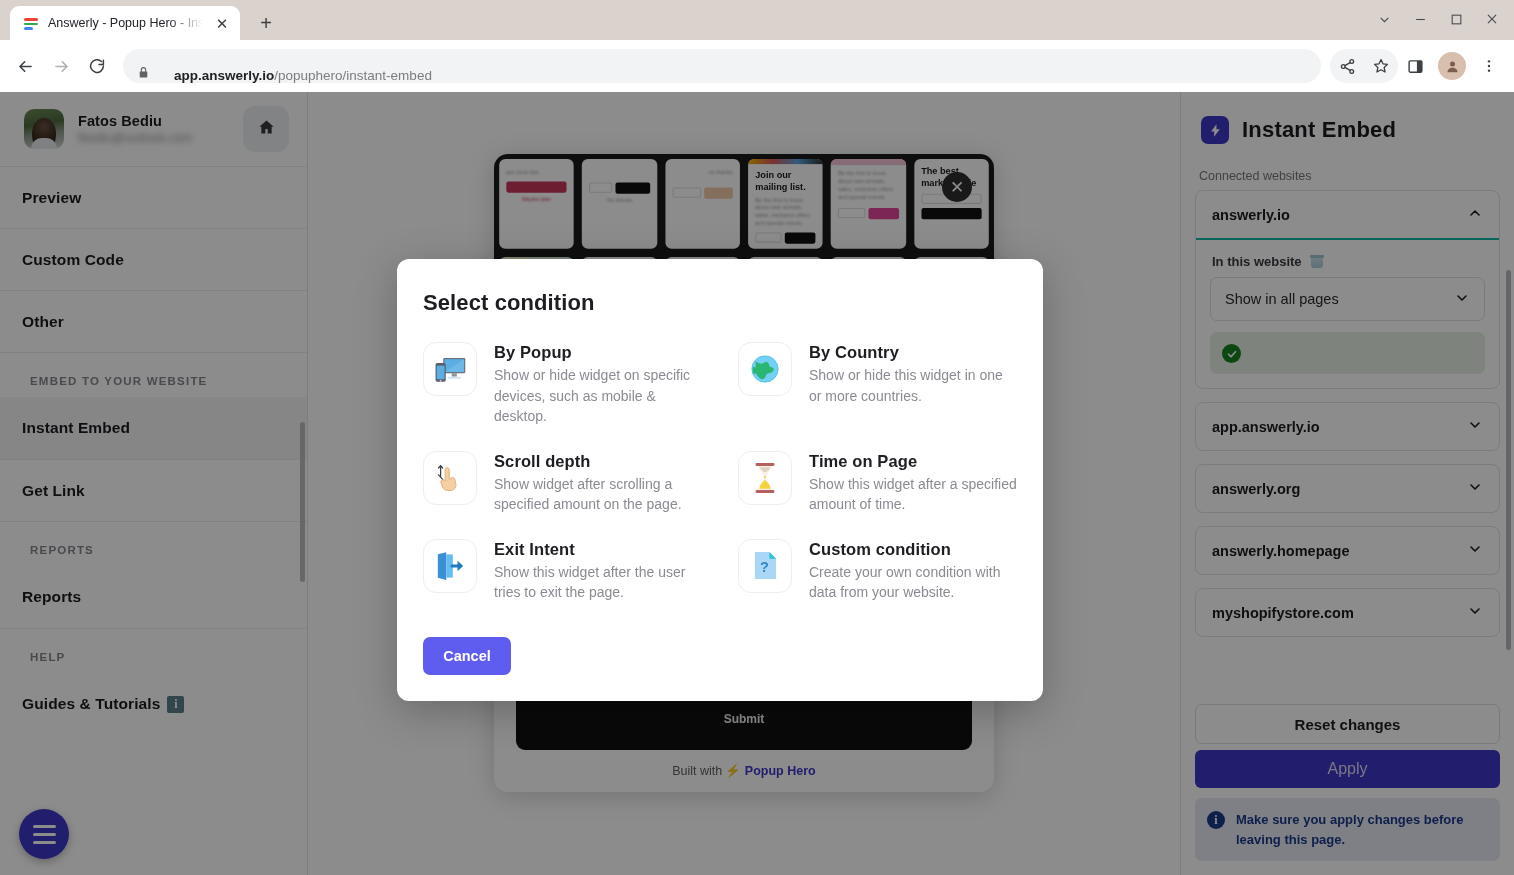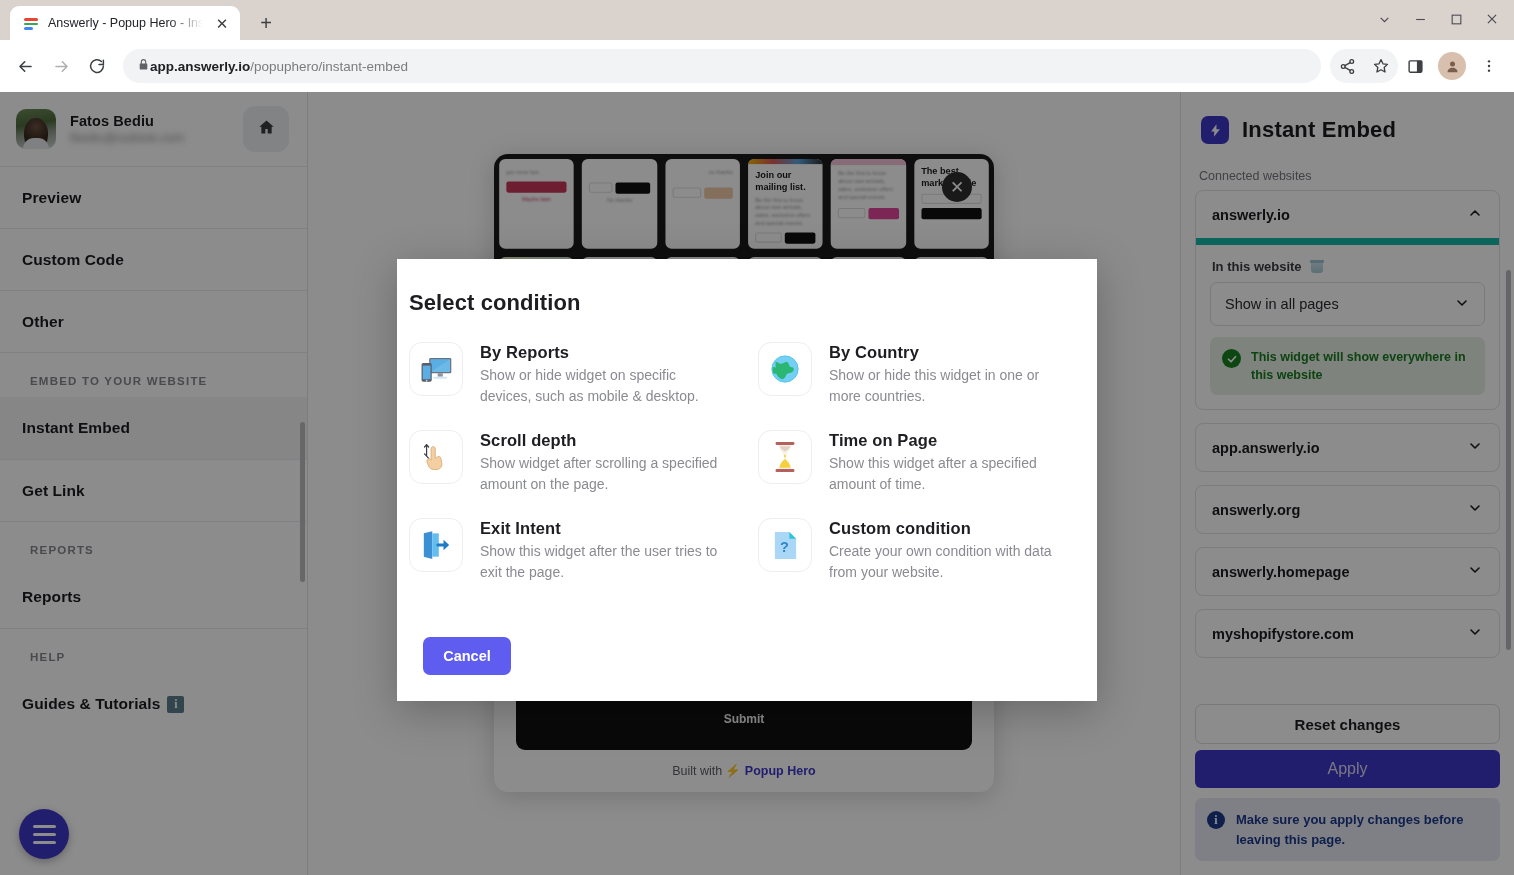--- a/index.html
+++ b/index.html
@@ -60,22 +60,22 @@
     padding: 0 8px; gap: 2px;
   }
   .tb-btn {
     width: 34px; height: 34px; border-radius: 50%;
     display: flex; align-items: center; justify-content: center; color: #3c4043;
     flex: 0 0 34px;
   }
   .tb-btn.dim { color: #aeb0b4; }
   .omnibox {
     flex: 1; height: 34px; background: #f1f3f4; border-radius: 17px;
-    display: flex; align-items: center; padding: 0 14px; margin: 0 7px;
-    gap: 0; min-width: 0;
+    display: flex; align-items: flex-end; padding: 0 14px; margin: 0 7px;
+    gap: 24px; min-width: 0;
   }
   .omnibox .url { font-size: 13.5px; color: #7a7d80; white-space: nowrap; }
   .omnibox .url b { color: #202124; font-weight: 700; }
   .tb-right { display: flex; align-items: center; gap: 0px; }
   .tb-pill { display: flex; align-items: center; background: #f1f3f4; border-radius: 17px; }
   .avatar-btn {
     width: 28px; height: 28px; border-radius: 50%; background: #d9bfae;
     display: flex; align-items: center; justify-content: center; margin: 0 6px;
   }
 
@@ -83,21 +83,21 @@
   #app {
     position: absolute; left: 0; top: 92px; width: 1514px; height: 783px;
     background: #ffffff; overflow: hidden;
   }
 
   
   .sidebar {
     position: absolute; left: 0; top: 0; width: 308px; height: 783px;
     background: #fff; border-right: 1px solid #e3e3e6; overflow: hidden;
   }
-  .profile { display: flex; align-items: center; gap: 14px; padding: 14px 18px 14px 16px; }
+  .profile { display: flex; align-items: center; gap: 14px; padding: 14px 18px 14px 24px; }
   .pf-avatar {
     width: 40px; height: 40px; border-radius: 10px; flex: 0 0 40px;
     background: linear-gradient(170deg,#6d8c5a 0%,#4d6b3d 38%,#8f9a8b 60%,#cfd6d8 100%);
     position: relative; overflow: hidden;
   }
   .pf-avatar::after {
     content:""; position:absolute; left:8px; top:9px; width:24px; height:30px;
     border-radius: 50% 50% 40% 40%;
     background: radial-gradient(circle at 50% 30%, #6b5242 0%, #3a2a20 55%, #241a14 100%);
   }
@@ -205,21 +205,21 @@
   .rp-h { font-size: 22px; font-weight: 700; color: #1d1d22; letter-spacing: .2px; }
   .rp-body { padding: 0 14px; }
   .rp-label { font-size: 12.5px; color: #77777f; margin: 7px 0 7px 4px; }
   .acc {
     border: 1px solid #e2e2e6; border-radius: 8px; margin-bottom: 13px; background: #fff;
   }
   .acc-head {
     height: 47px; display: flex; align-items: center; justify-content: space-between;
     padding: 0 16px; font-size: 14.5px; font-weight: 700; color: #1d1d22;
   }
-  .acc-body { padding: 6px 14px 14px; border-top: 7px solid #14b8a6; }
+  .acc-body { padding: 6px 14px 14px; border-top: 2px solid #14b8a6; }
   .iw { font-size: 13px; font-weight: 700; color: #3b3b42; margin: 8px 0 8px 2px; }
   .trash {
     display: inline-block; margin-left: 6px; width: 12px; height: 13px;
     vertical-align: -2px; position: relative;
   }
   .trash::before {
     content:""; position:absolute; left:0; top:2px; width:12px; height:11px;
     background: linear-gradient(#cfe3ea,#a9cbd6); border-radius: 0 0 3px 3px;
   }
   .trash::after {
@@ -273,23 +273,23 @@
     font-family: "Liberation Serif", serif; margin-top: 1px;
   }
   .note-info span.txt { font-size: 13px; font-weight: 700; color: #1c3a8a; line-height: 1.5; }
 
   
   .overlay {
     position: absolute; left: 0; top: 0; width: 1514px; height: 783px;
     background: rgba(0,0,0,.45); z-index: 50;
   }
   .modal {
-    position: absolute; left: 397px; top: 167px; width: 700px; height: 442px;
-    background: #fff; border-radius: 0; z-index: 60;
-    box-shadow: 0 10px 40px rgba(0,0,0,.25); padding: 31px 26px 0 12px;
+    position: absolute; left: 397px; top: 167px; width: 646px; height: 442px;
+    background: #fff; border-radius: 12px; z-index: 60;
+    box-shadow: 0 10px 40px rgba(0,0,0,.25); padding: 31px 26px 0 26px;
   }
   .modal h2 { font-size: 22px; font-weight: 700; color: #1d1d22; letter-spacing: .1px; }
   .opts {
     margin-top: 26px; display: grid; grid-template-columns: 1fr 1fr;
     column-gap: 36px; row-gap: 24px;
   }
   .opt { display: flex; gap: 17px; align-items: flex-start; }
   .opt-ico {
     width: 54px; height: 54px; flex: 0 0 54px; border: 1px solid #eeeef1;
     border-radius: 13px; display: flex; align-items: center; justify-content: center;
@@ -594,21 +594,20 @@
                     <path d="M6 9l6 6 6-6"></path>
                   </svg>
               </span>
             </div>
             <div class="note-ok">
               <span class="ok-circle">
                 <svg width="12" height="12" viewBox="0 0 24 24" fill="none" stroke="#fff" stroke-width="3.4" stroke-linecap="round" stroke-linejoin="round">
                     <path d="M5 12.5l5 5 9-10"></path>
                   </svg>
               </span>
-              <span class="txt">This widget will show everywhere in this website</span>
             </div>
           </div>
         </div>
 
         <div class="acc">
           <div class="acc-head">
             <span>app.answerly.io</span>
             <span>
               <svg width="16" height="16" viewBox="0 0 24 24" fill="none" stroke="#1d1d22" stroke-width="2.4" stroke-linecap="round" stroke-linejoin="round">
                   <path d="M6 9l6 6 6-6"></path>
@@ -673,21 +672,21 @@
               <rect x="13.4" y="5.4" width="23.2" height="15.2" fill="#5aaee3"></rect>
               <path d="M13.4 20.6 L36.6 5.4 L36.6 20.6 Z" fill="#7cc1eb" opacity=".55"></path>
               <rect x="22" y="22" width="6" height="4" fill="#8e929c"></rect>
               <rect x="17" y="26" width="16" height="2.4" rx="1.2" fill="#cfe6f5"></rect>
               <rect x="3" y="10" width="12" height="22" rx="2" fill="#5a5e69"></rect>
               <rect x="4.4" y="13" width="9.2" height="16" fill="#5aaee3"></rect>
               <circle cx="9" cy="30.6" r="1" fill="#cfd4da"></circle>
             </svg>
           </div>
           <div class="opt-txt">
-            <div class="opt-t">By Reports</div>
+            <div class="opt-t">By Popup</div>
             <div class="opt-d">Show or hide widget on specific devices, such as mobile &amp; desktop.</div>
           </div>
         </div>
 
         <div class="opt">
           <div class="opt-ico">
             <svg width="30" height="30" viewBox="0 0 32 32">
               <circle cx="16" cy="16" r="14" fill="#73d0f4"></circle>
               <path d="M6 8c3 1 4 3 7 2s4-3 6-1 1 5 4 5 3 3 1 5-6 1-7 4-3 5-6 3-5-5-5-8 0-9 0-10z" fill="#2bb673"></path>
               <path d="M3 14c2-1 4 1 5 3s-1 4-3 4-3-4-2-7z" fill="#2bb673"></path>

